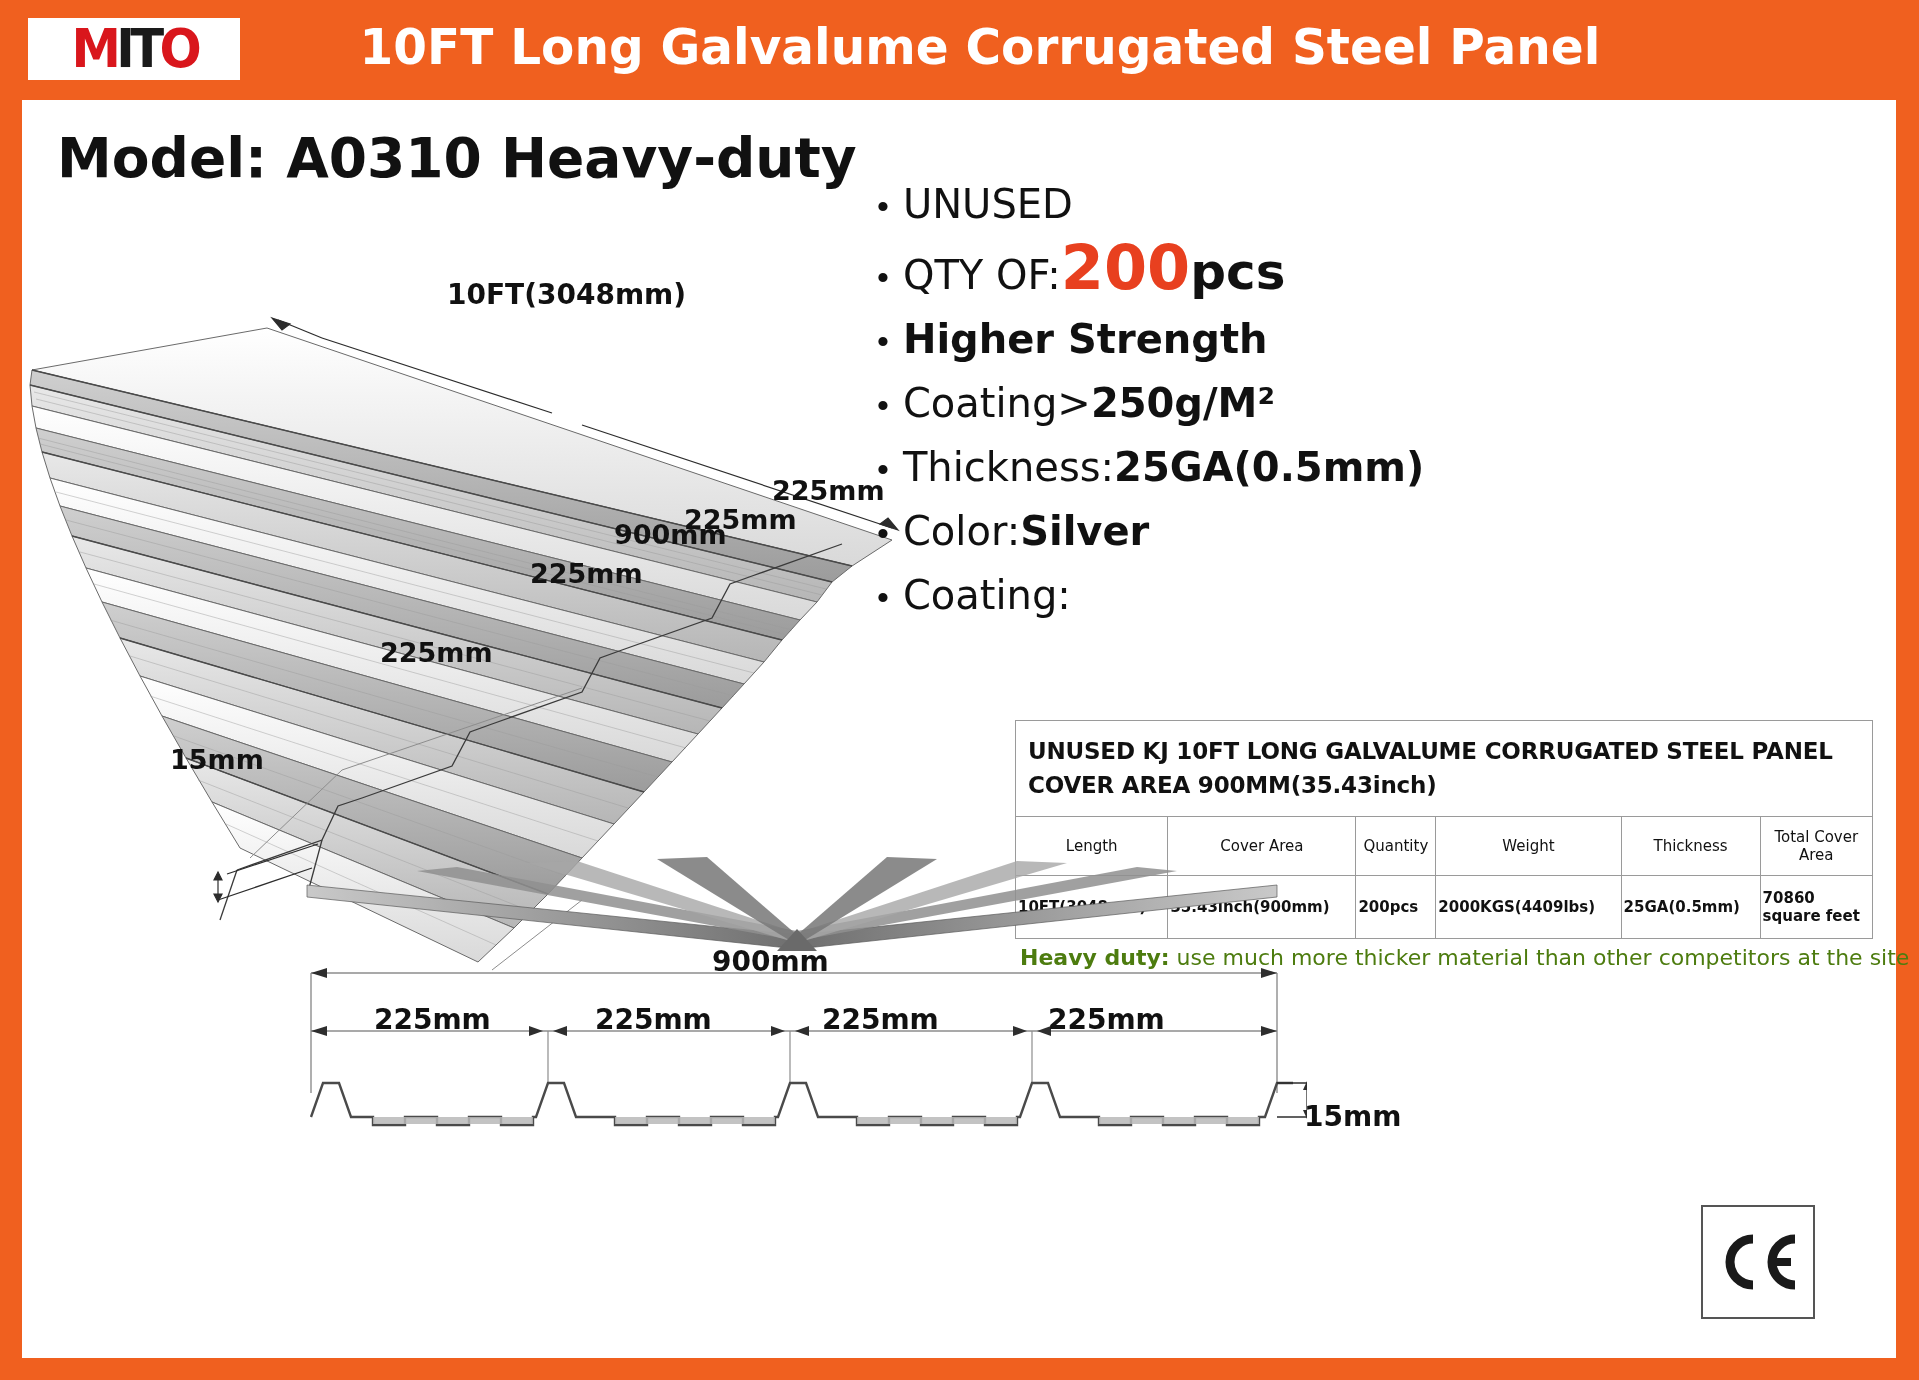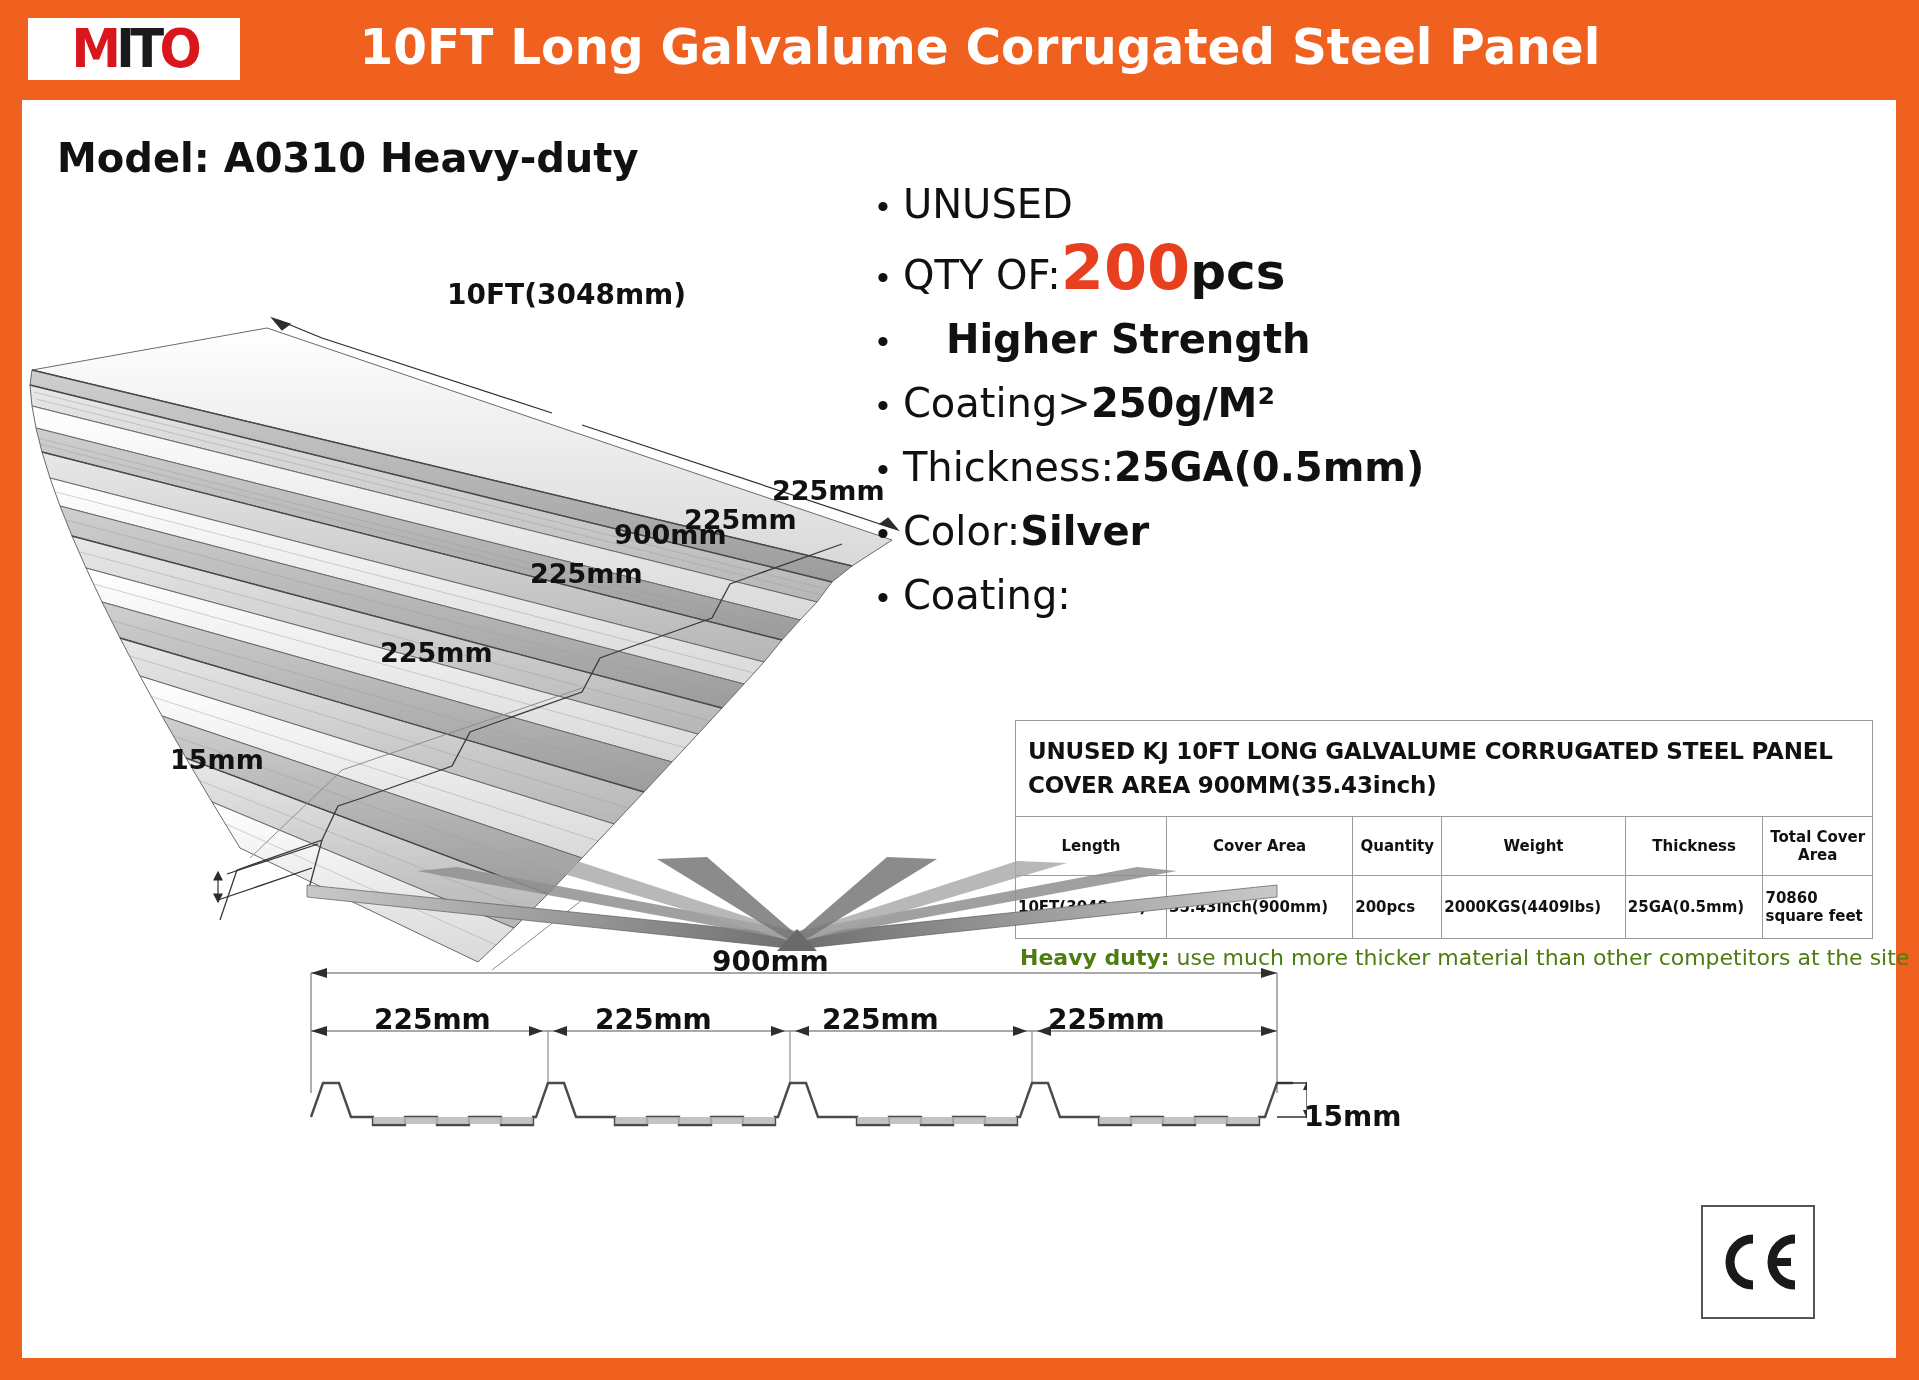--- a/index.html
+++ b/index.html
@@ -50,21 +50,21 @@
   
   #body-card{
     position:absolute;left:22px;top:100px;
     width:1874px;height:1258px;
     background:#ffffff;
   }
   #model-line{
     position:absolute;left:35px;top:25px;
     font-family:"DejaVu Sans", sans-serif;
     font-weight:bold;
-    font-size:40px;line-height:66px;
+    font-size:55px;line-height:66px;
     color:#111111;
     white-space:nowrap;
   }
   
   #bullets{
     position:absolute;left:855px;top:75px;width:1000px;
   }
   .bullet{
     display:flex;align-items:baseline;
     margin-bottom:6px;
@@ -81,21 +81,21 @@
   }
   .bval{
     font-family:"DejaVu Sans", sans-serif;
     font-weight:bold;
     font-size:40px;line-height:58px;
   }
   .bval.big{
     font-size:62px;line-height:58px;color:#e8401f;
   }
   .bval.pcs{font-size:50px;}
-  .bullet.strong .blabel{font-weight:bold;margin-left:43px;}
+  .bullet.strong .blabel{font-weight:bold;}
   
   #spec-wrap{
     position:absolute;left:993px;top:620px;
     width:858px;
   }
   #spec-table{
     border-collapse:collapse;width:858px;
     background:#ffffff;
     border:1px solid #8a8a8a;
   }
@@ -103,21 +103,21 @@
     border:1px solid #9a9a9a;
     color:#111;
     font-family:"DejaVu Sans", sans-serif;
   }
   #spec-title-cell{
     font-weight:bold;font-size:23px;line-height:34px;
     padding:13px 12px 14px 12px;
     letter-spacing:-0.2px;
   }
   .th-cell{
-    font-weight:bold;font-size:15px;line-height:18px;
+    font-weight:normal;font-size:15px;line-height:18px;
     padding:11px 2px;
     margin-top:42px;
   }
   .td-cell{
     font-weight:bold;font-size:15px;line-height:18px;
     padding:13px 2px;
   }
   #heavy-note{
     position:absolute;left:998px;top:843px;
     white-space:nowrap;color:#4d7c0f;

